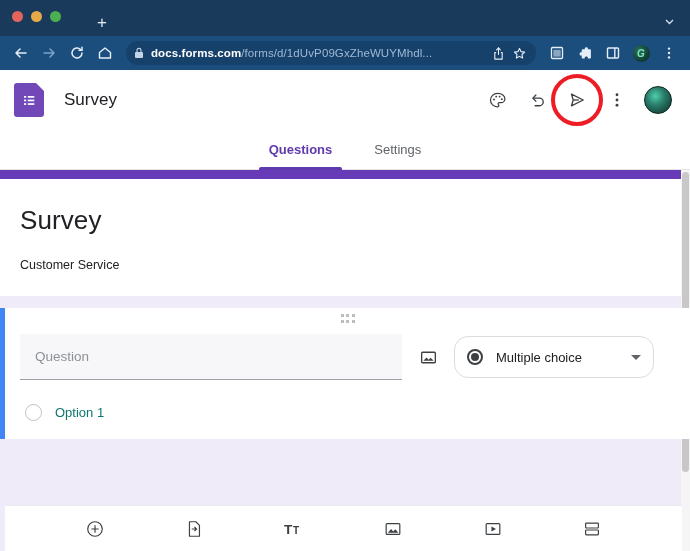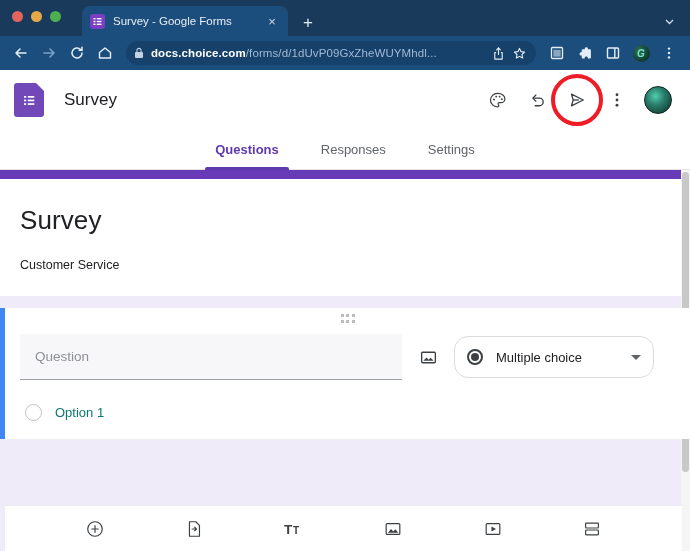--- a/index.html
+++ b/index.html
@@ -413,34 +413,20 @@
 <div id="app">
 
   <div class="browser-titlebar">
     <div class="traffic-lights">
       <span class="tl-dot tl-red"></span>
       <span class="tl-dot tl-yellow"></span>
       <span class="tl-dot tl-green"></span>
     </div>
 
     <div class="tab-strip">
-      <div class="browser-tab">
-        <span class="tab-favicon">
-          <svg width="11" height="11" viewBox="0 0 11 11">
-            <rect x="1.5" y="2" width="2" height="1.4" fill="#fff"></rect>
-            <rect x="1.5" y="4.8" width="2" height="1.4" fill="#fff"></rect>
-            <rect x="1.5" y="7.6" width="2" height="1.4" fill="#fff"></rect>
-            <rect x="4.8" y="2" width="4.7" height="1.4" fill="#fff"></rect>
-            <rect x="4.8" y="4.8" width="4.7" height="1.4" fill="#fff"></rect>
-            <rect x="4.8" y="7.6" width="4.7" height="1.4" fill="#fff"></rect>
-          </svg>
-        </span>
-        <span class="tab-title">Survey - Google Forms</span>
-        <span class="tab-close">×</span>
-      </div>
       <div class="new-tab-btn">+</div>
     </div>
 
     <div class="window-chevron">
       <svg width="13" height="13" viewBox="0 0 13 13" fill="none" stroke="currentColor" stroke-width="1.4">
         <path d="M3 5 L6.5 8.5 L10 5"></path>
       </svg>
     </div>
   </div>
 
@@ -467,21 +453,21 @@
       </svg>
     </div>
 
     <div class="omnibox">
       <span style="flex:0 0 auto;display:flex;">
         <svg width="10" height="12" viewBox="0 0 10 12" fill="#c3d2e4">
           <rect x="1" y="5" width="8" height="6" rx="1"></rect>
           <path d="M3 5V3.4a2 2 0 0 1 4 0V5" fill="none" stroke="#c3d2e4" stroke-width="1.1"></path>
         </svg>
       </span>
-      <span class="omni-url"><b>docs.choice.com</b><span class="path">/forms/d/1dUvP09GxZheWUYMhdl...</span></span>
+      <span class="omni-url"><b>docs.forms.com</b><span class="path">/forms/d/1dUvP09GxZheWUYMhdl...</span></span>
       <span class="omni-actions">
         <span class="tb-icon" style="width:18px;height:18px;">
           <svg width="13" height="13" viewBox="0 0 14 14" fill="none" stroke="currentColor" stroke-width="1.2" stroke-linecap="round" stroke-linejoin="round">
             <path d="M4 6H3v7h8V6h-1M7 1v7M7 1L5 3.2M7 1l2 2.2"></path>
           </svg>
         </span>
         <span class="tb-icon" style="width:18px;height:18px;">
           <svg width="13" height="13" viewBox="0 0 14 14" fill="none" stroke="currentColor" stroke-width="1.2" stroke-linejoin="round">
             <path d="M7 1.5l1.7 3.5 3.8.5-2.8 2.6.7 3.8L7 10.1 3.6 11.9l.7-3.8L1.5 5.5l3.8-.5z"></path>
           </svg>
@@ -562,21 +548,20 @@
               <circle cx="7" cy="7" r="1.25"></circle>
               <circle cx="7" cy="11.6" r="1.25"></circle>
           </svg>
         </div>
         <div class="avatar"></div>
       </div>
     </div>
 
     <div class="forms-tabs">
       <div class="ftab active">Questions</div>
-      <div class="ftab">Responses</div>
       <div class="ftab">Settings</div>
     </div>
 
     <div class="forms-canvas">
 
       <div class="scroll-track"></div>
       <div class="canvas-scrollbar"></div>
 
       <div class="form-card form-title-card">
         <div class="form-title">Survey</div>

